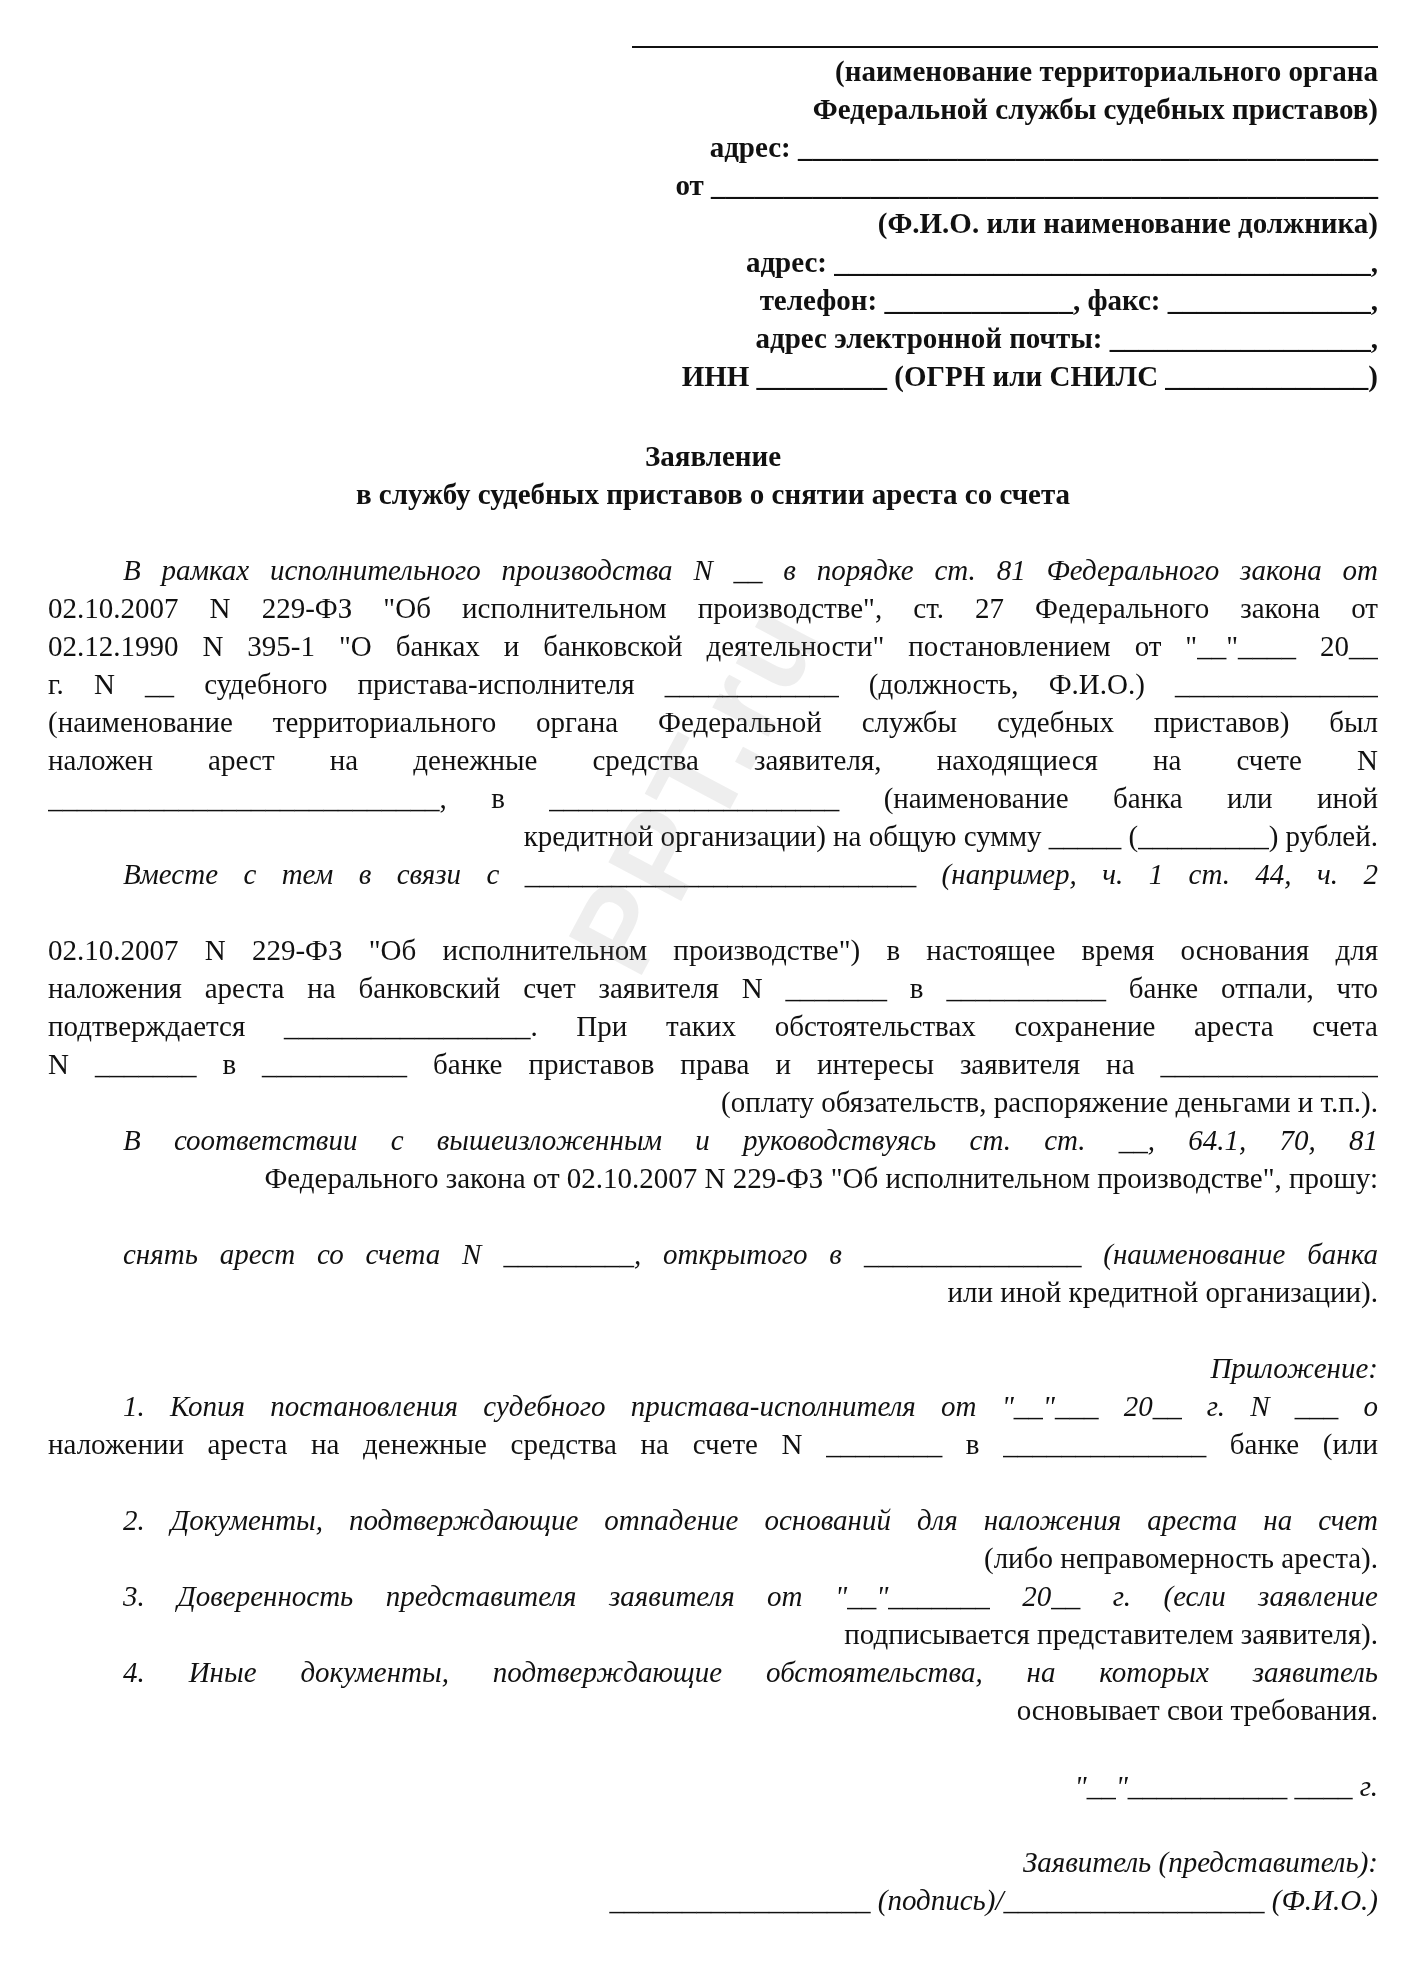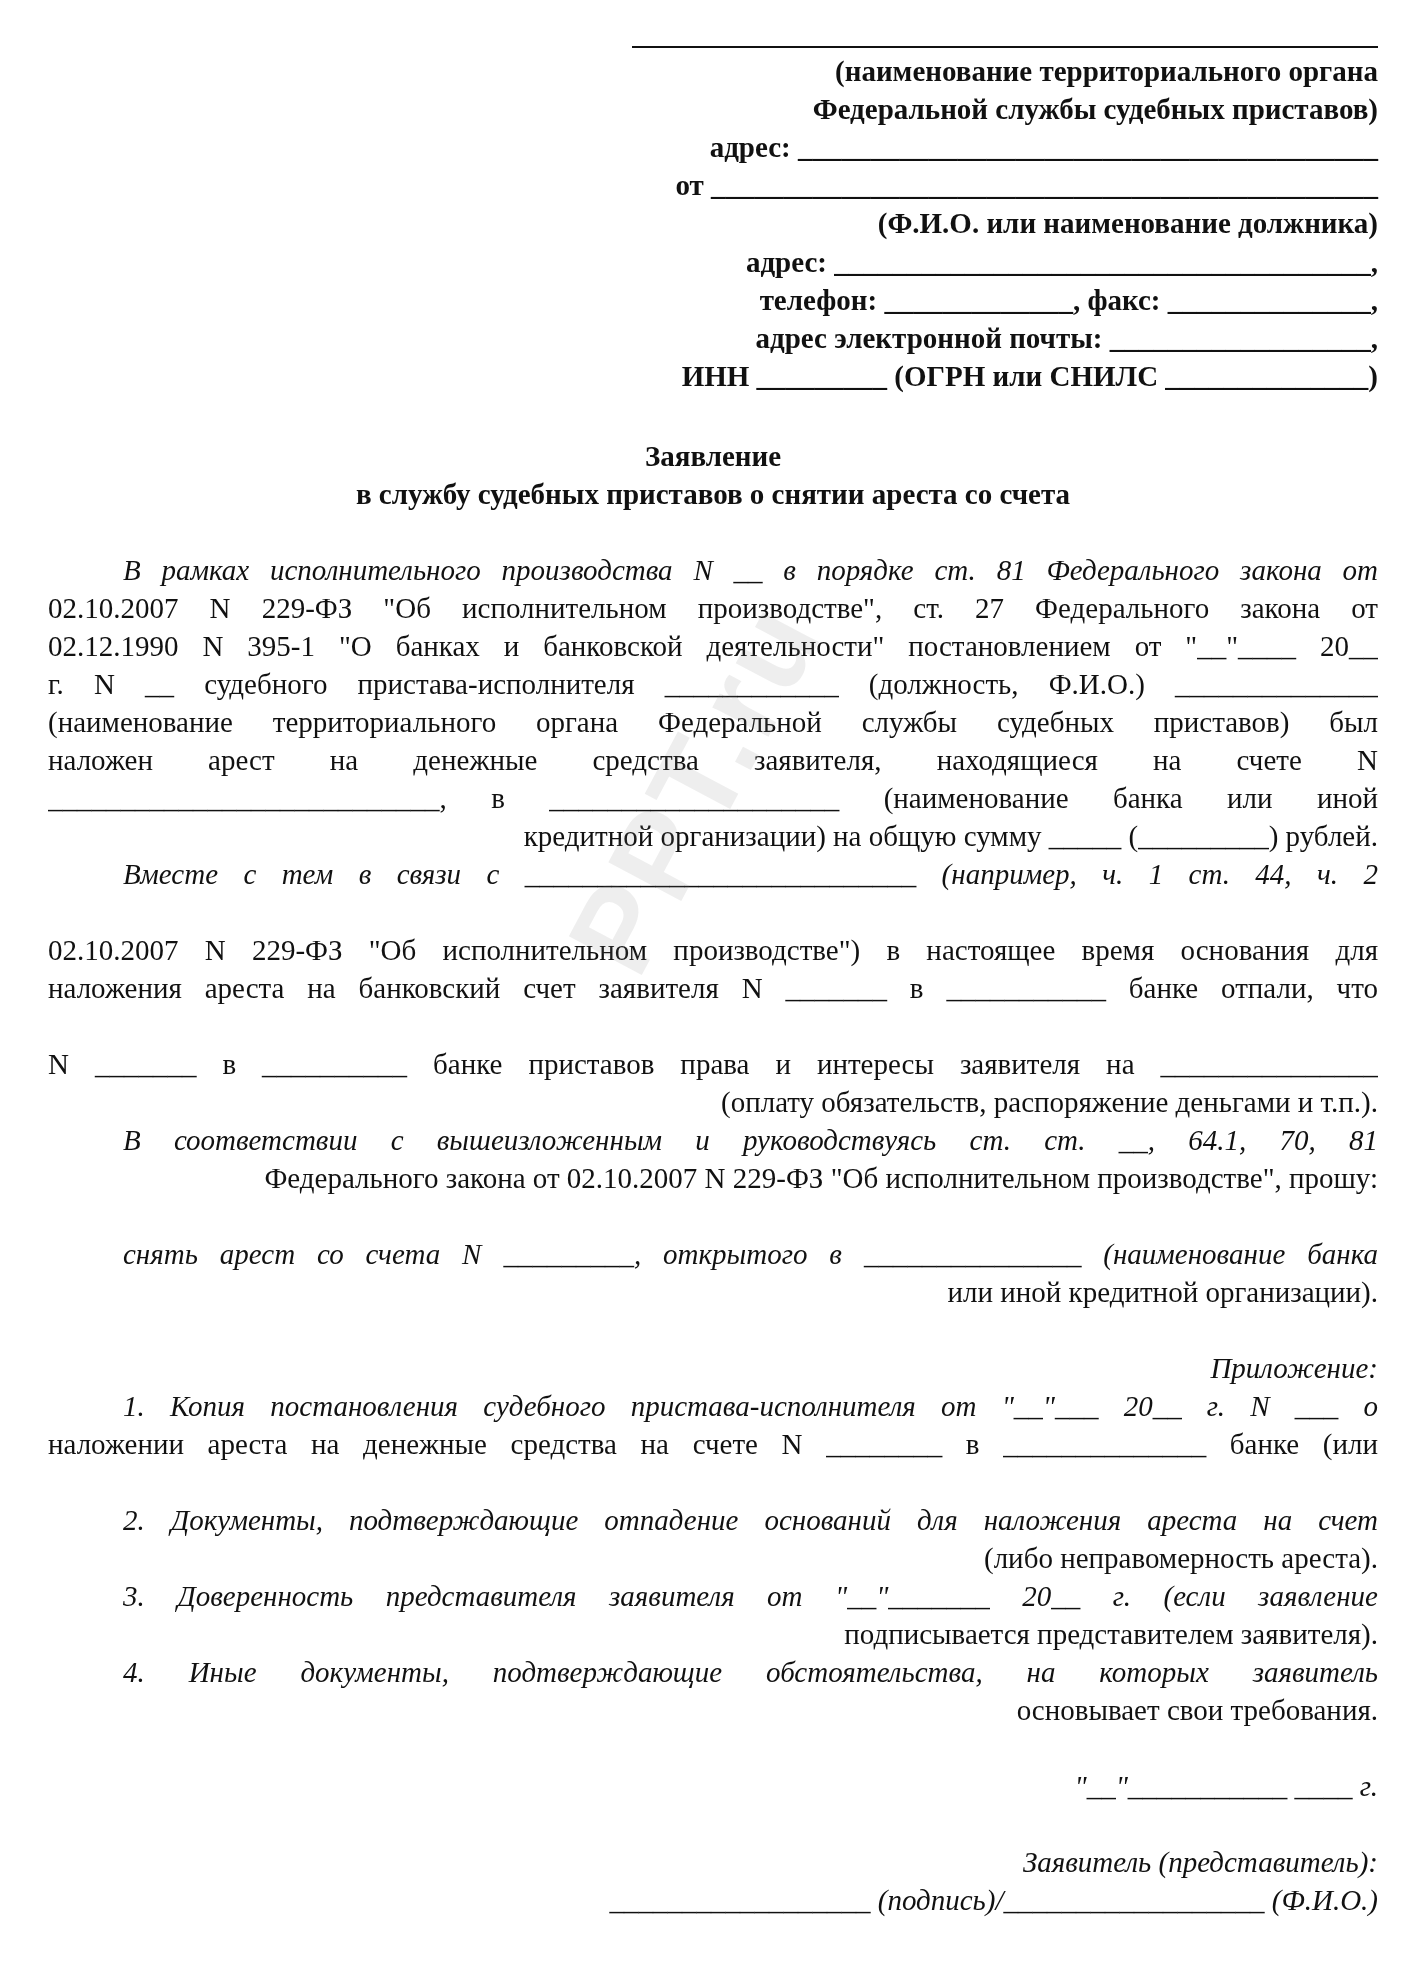--- a/index.html
+++ b/index.html
@@ -57,20 +57,21 @@
   <div class="ln just" style="top:627px">02.12.1990 N 395-1 "О банках и банковской деятельности" постановлением от "__"____ 20__</div>
   <div class="ln just" style="top:665px">г. N __ судебного пристава-исполнителя ____________ (должность, Ф.И.О.) ______________</div>
   <div class="ln just" style="top:703px">(наименование территориального органа Федеральной службы судебных приставов) был</div>
   <div class="ln just" style="top:741px">наложен арест на денежные средства заявителя, находящиеся на счете N</div>
   <div class="ln just" style="top:779px">___________________________, в ____________________ (наименование банка или иной</div>
   <div class="ln" style="top:817px">кредитной организации) на общую сумму _____ (_________) рублей.</div>
 
   <div class="ln just ind" style="top:855px">Вместе с тем в связи с ___________________________ (например, ч. 1 ст. 44, ч. 2</div>
   <div class="ln just" style="top:931px">02.10.2007 N 229-ФЗ "Об исполнительном производстве") в настоящее время основания для</div>
   <div class="ln just" style="top:969px">наложения ареста на банковский счет заявителя N _______ в ___________ банке отпали, что</div>
+  <div class="ln just" style="top:1007px">подтверждается _________________. При таких обстоятельствах сохранение ареста счета</div>
   <div class="ln just" style="top:1045px">N _______ в __________ банке приставов права и интересы заявителя на _______________</div>
   <div class="ln" style="top:1083px">(оплату обязательств, распоряжение деньгами и т.п.).</div>
 
   <div class="ln just ind" style="top:1121px">В соответствии с вышеизложенным и руководствуясь ст. ст. __, 64.1, 70, 81</div>
   <div class="ln" style="top:1159px">Федерального закона от 02.10.2007 N 229-ФЗ "Об исполнительном производстве", прошу:</div>
 
   <div class="ln just ind" style="top:1235px">снять арест со счета N _________, открытого в _______________ (наименование банка</div>
   <div class="ln" style="top:1273px">или иной кредитной организации).</div>
 
   <div class="ln ind" style="top:1349px">Приложение:</div>

